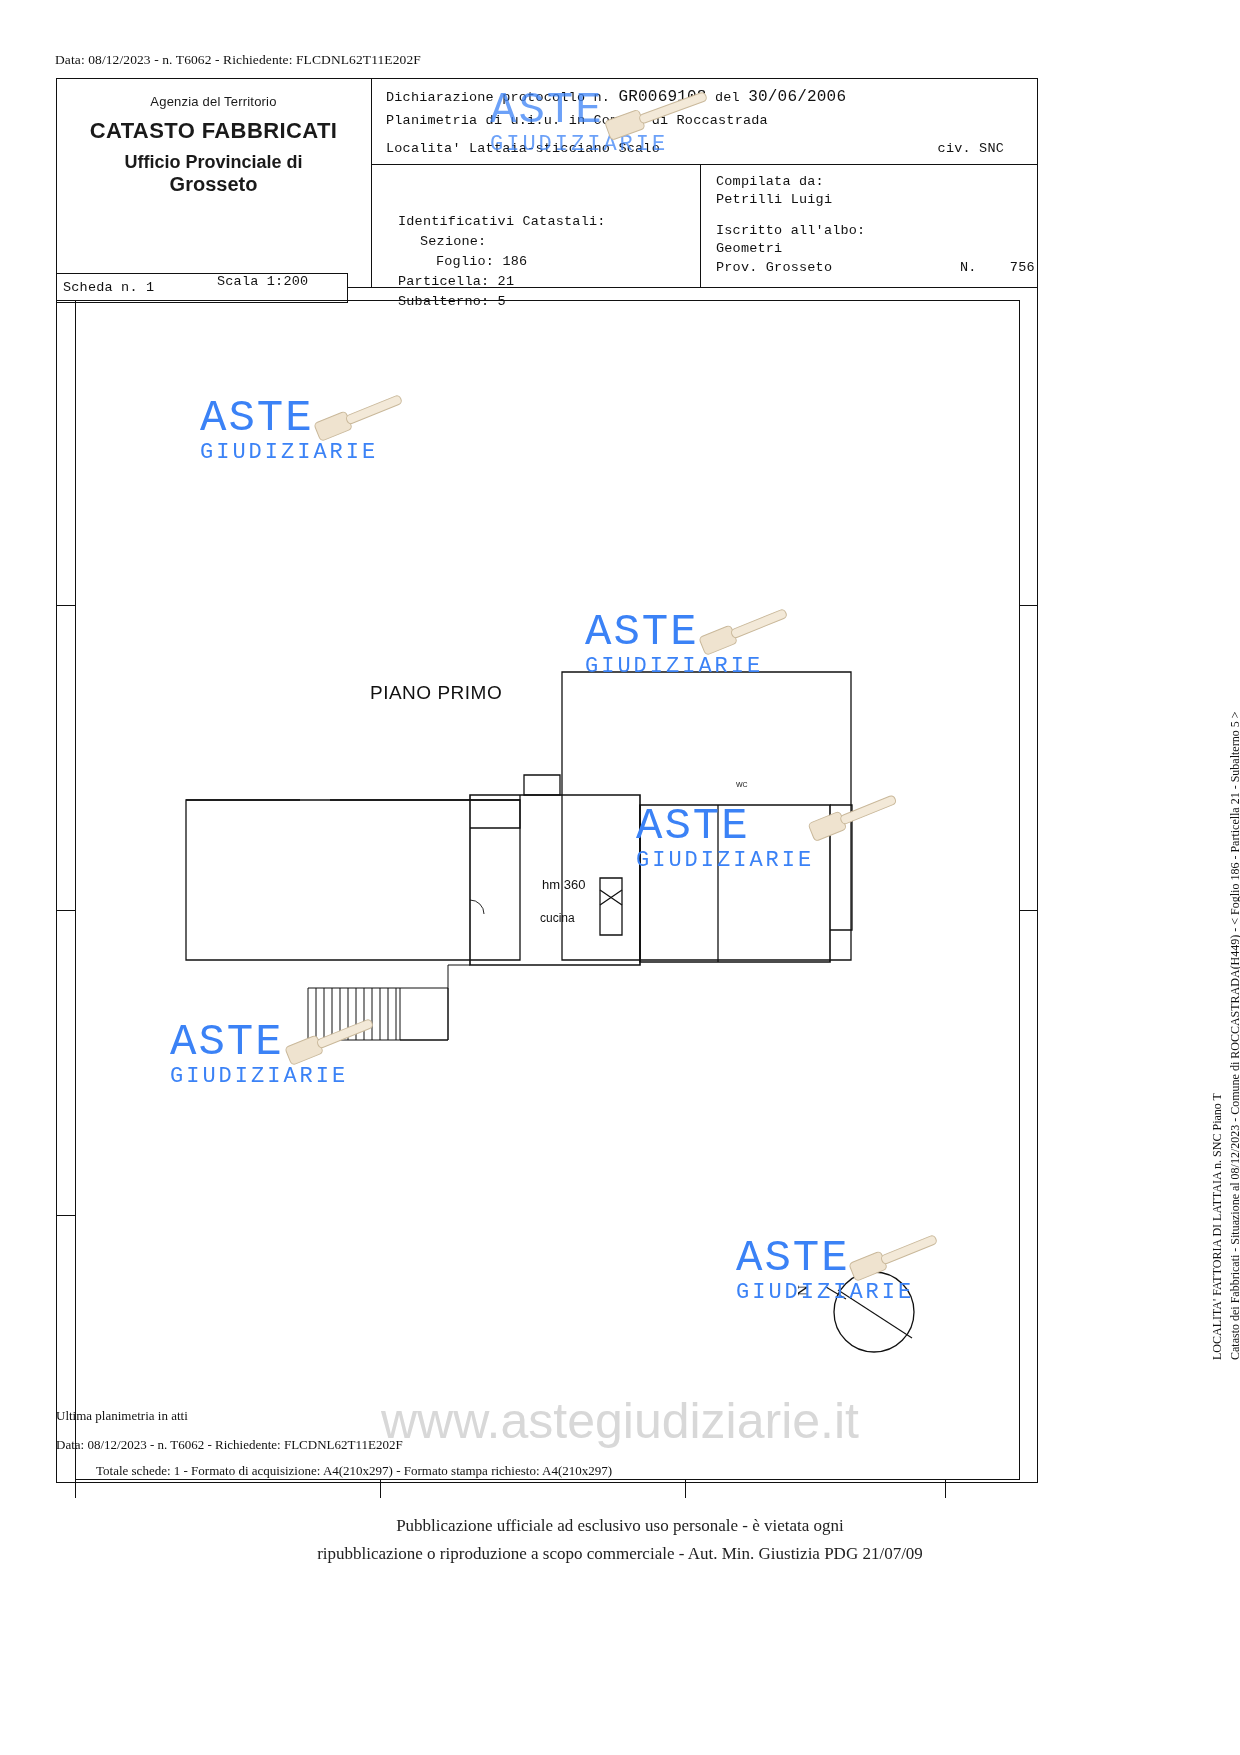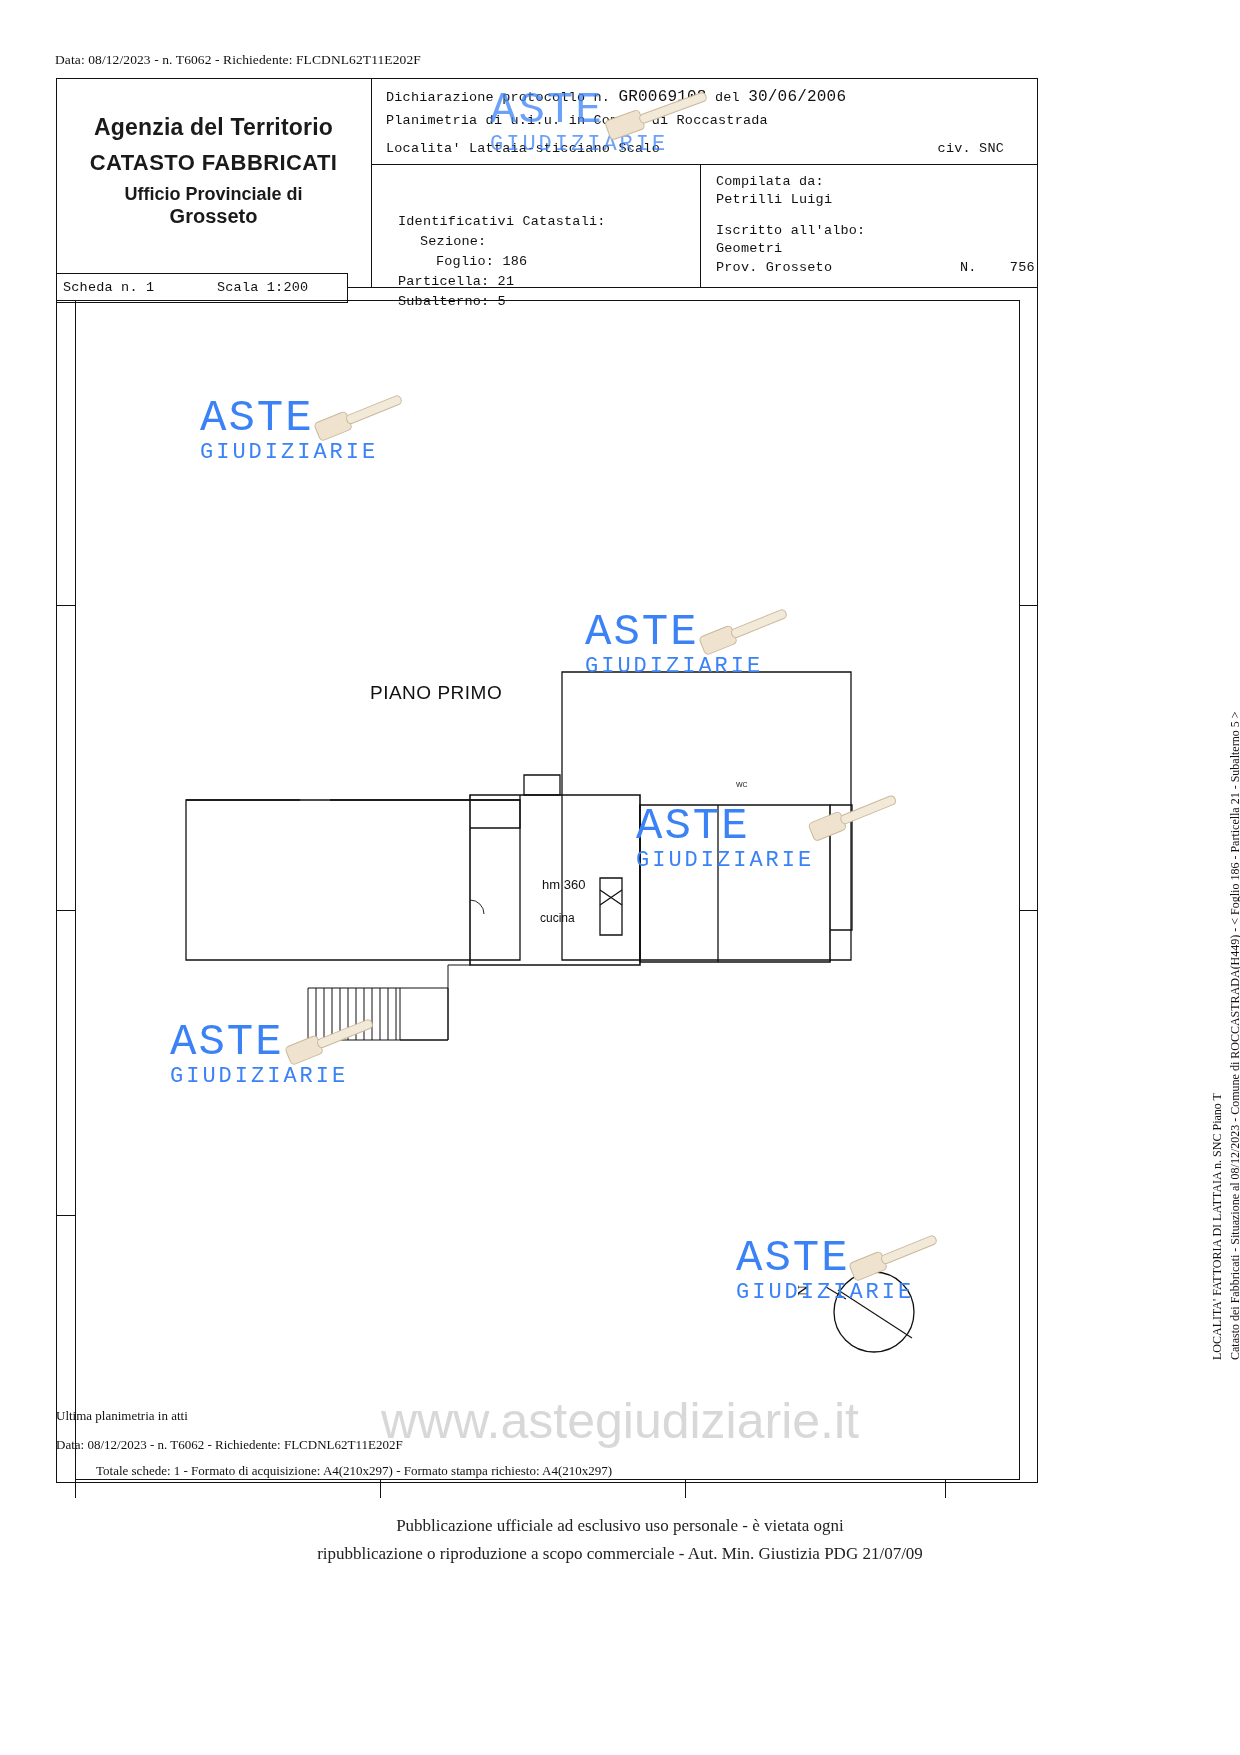--- a/index.html
+++ b/index.html
@@ -8,21 +8,21 @@
 
   
   .topmeta{position:absolute;left:55px;top:52px;font-size:13.5px;font-family:"Liberation Serif",serif;color:#111;letter-spacing:.1px;}
 
   
   .docframe{position:absolute;left:56px;top:78px;width:982px;height:1405px;border:1.4px solid #111;box-sizing:border-box;}
 
   
   .hdr{position:absolute;left:56px;top:78px;width:982px;height:210px;box-sizing:border-box;}
   .hdr-left{position:absolute;left:0;top:0;width:316px;height:210px;border-right:1.4px solid #111;border-bottom:1.4px solid #111;box-sizing:border-box;text-align:center;}
-  .hdr-left .l1{font-family:"Liberation Sans",sans-serif;font-weight:bold;font-size:23px;margin-top:36px;letter-spacing:.2px;}
+  .hdr-left .l1{font-family:"Liberation Sans",sans-serif;font-weight:normal;font-size:13px;margin-top:16px;letter-spacing:.2px;}
   .hdr-left .l2{font-family:"Liberation Sans",sans-serif;font-weight:bold;font-size:22px;margin-top:9px;letter-spacing:.4px;}
   .hdr-left .l3{font-family:"Liberation Sans",sans-serif;font-weight:bold;font-size:18px;margin-top:8px;}
   .hdr-left .l4{font-family:"Liberation Sans",sans-serif;font-weight:bold;font-size:20px;margin-top:0;}
 
   .hdr-right{position:absolute;left:316px;top:0;width:666px;height:210px;box-sizing:border-box;border-bottom:1.4px solid #111;}
   .mono{font-family:"Liberation Mono",monospace;font-size:13.5px;letter-spacing:.2px;color:#111;}
   .r1{position:absolute;left:14px;top:10px;}
   .r1 .big{font-size:16px;}
   .r2{position:absolute;left:14px;top:35px;}
   .r3{position:absolute;left:14px;top:63px;}
@@ -34,21 +34,21 @@
   .ident div{margin-bottom:5px;}
   .comp{position:absolute;left:344px;top:96px;}
   .comp div{margin-bottom:3px;}
   .comp .gap{margin-top:16px;}
   .provrow{position:absolute;left:344px;top:182px;}
   .provnum{position:absolute;left:588px;top:182px;}
 
   
   .scheda{position:absolute;left:56px;top:273px;width:292px;height:30px;border:1.4px solid #111;box-sizing:border-box;background:#fff;}
   .scheda .s1{position:absolute;left:6px;top:6px;}
-  .scheda .s2{position:absolute;left:160px;top:6px;}
+  .scheda .s2{position:absolute;left:160px;top:0;}
 
   
   .innerframe{position:absolute;left:75px;top:300px;width:945px;height:1180px;border:1px solid #111;box-sizing:border-box;}
 
   
   .tick{position:absolute;background:#111;}
 
   
   .vcaption{position:absolute;right:12px;top:600px;width:760px;transform:rotate(-90deg);transform-origin:right top;font-size:12px;font-family:"Liberation Serif",serif;color:#111;white-space:nowrap;}
   .vcaption2{position:absolute;right:30px;top:600px;width:760px;transform:rotate(-90deg);transform-origin:right top;font-size:12px;font-family:"Liberation Serif",serif;color:#111;white-space:nowrap;}

